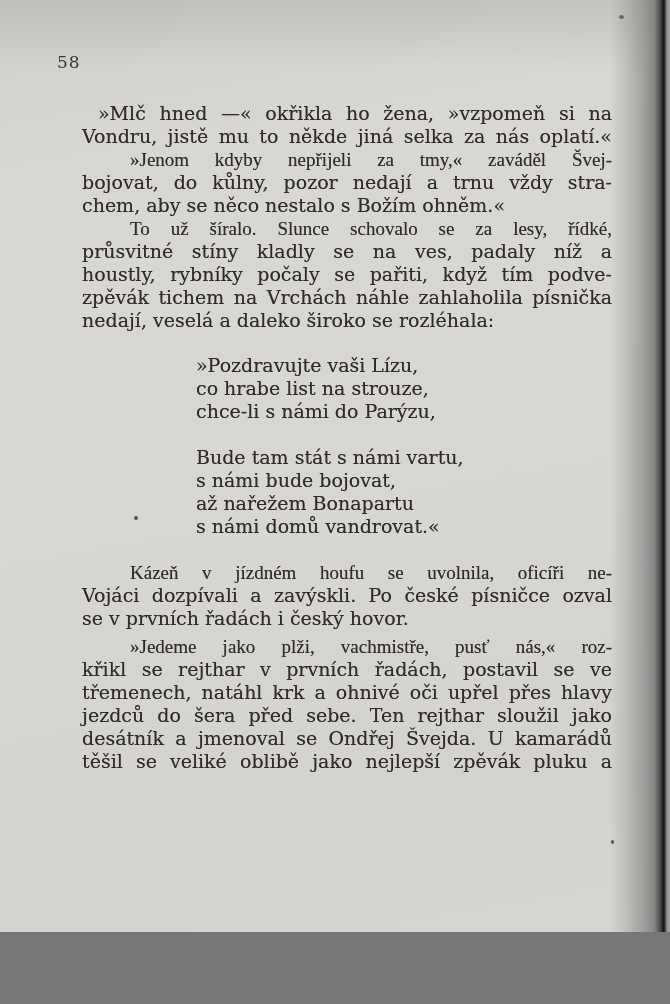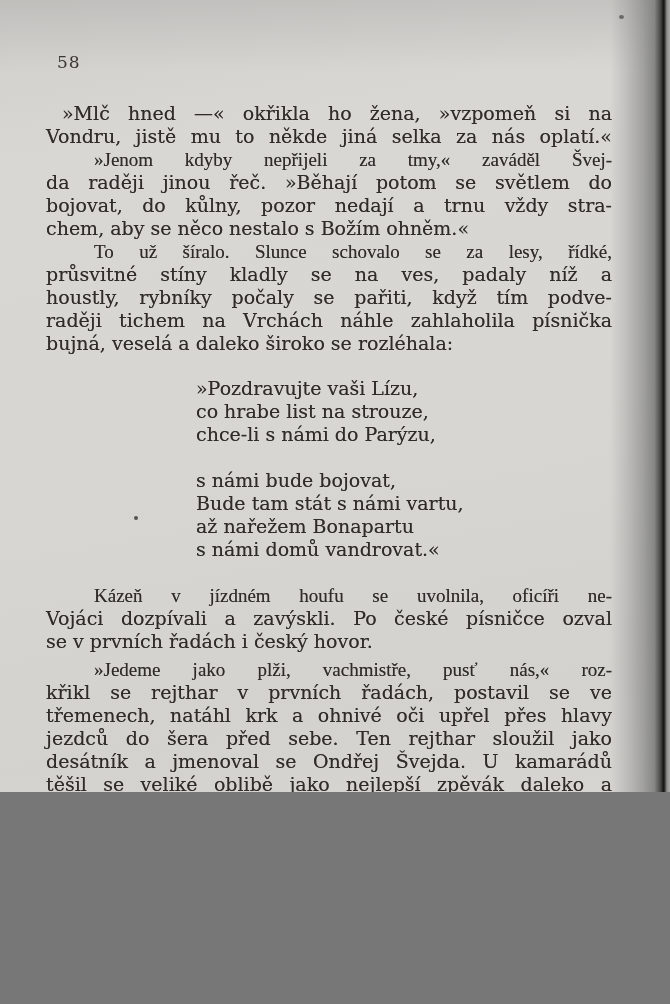--- a/index.html
+++ b/index.html
@@ -4,21 +4,21 @@
 <style>
   html, body {
     margin: 0;
     padding: 0;
     background: #777;
     font-family: "DejaVu Serif", "Liberation Serif", serif;
   }
   #page {
     position: relative;
     width: 670px;
-    height: 792px;
+    height: 932px;
     overflow: hidden;
     background:
       linear-gradient(170deg, #cfcecb 0%, #d8d7d4 18%, #d7d6d3 55%, #d3d2cf 85%, #d6d5d2 100%);
   }
   
   #top-shade {
     position: absolute; left: 0; top: 0; right: 0; height: 70px;
     background: linear-gradient(to bottom, rgba(120,120,118,0.18), rgba(120,120,118,0));
     pointer-events: none;
   }
@@ -53,20 +53,21 @@
     font-size: 19px;
     line-height: 23px;
     text-shadow: 0 0 0.5px rgba(46,43,40,0.55);
   }
   .line {
     white-space: normal;
   }
   .j {
     text-align: justify;
     text-align-last: justify;
+    margin-left: 36px;
   }
   .last {
     text-align-last: left;
   }
   .ind-sm { padding-left: 16px; }
   .ind    { padding-left: 48px; font-family: Liberation Serif, serif; }
   .verse  { margin-left: 150px; }
   .gap-lg { margin-top: 22px; }
   .gap    { margin-top: 23px; }
   .gap-sm { margin-top: 5px; }
@@ -98,59 +99,58 @@
 
   <div id="text-block">
 
     <div class="para">
       <div class="line j ind-sm">»Mlč hned —« okřikla ho žena, »vzpomeň si na</div>
       <div class="line j">Vondru, jistě mu to někde jiná selka za nás oplatí.«</div>
     </div>
 
     <div class="para">
       <div class="line j ind">»Jenom kdyby nepřijeli za tmy,« zaváděl Švej-</div>
-      <div class="line j">da raději jinou řeč. »Běhají potom se světlem do</div>
       <div class="line j">bojovat, do kůlny, pozor nedají a trnu vždy stra-</div>
       <div class="line j last">chem, aby se něco nestalo s Božím ohněm.«</div>
     </div>
 
     <div class="para">
       <div class="line j ind">To už šíralo. Slunce schovalo se za lesy, řídké,</div>
       <div class="line j">průsvitné stíny kladly se na ves, padaly níž a</div>
       <div class="line j">houstly, rybníky počaly se pařiti, když tím podve-</div>
-      <div class="line j">raději tichem na Vrchách náhle zahlaholila písnička</div>
-      <div class="line j last">bujná, veselá a daleko široko se rozléhala:</div>
+      <div class="line j">zpěvák tichem na Vrchách náhle zahlaholila písnička</div>
+      <div class="line j last">nedají, veselá a daleko široko se rozléhala:</div>
     </div>
 
     <div class="para verse gap-lg">
       <div class="line">»Pozdravujte vaši Lízu,</div>
       <div class="line">co hrabe list na strouze,</div>
       <div class="line">chce-li s námi do Parýzu,</div>
     </div>
 
     <div class="para verse gap">
+      <div class="line">Bude tam stát s námi vartu,</div>
       <div class="line">s námi bude bojovat,</div>
-      <div class="line">Bude tam stát s námi vartu,</div>
       <div class="line">až nařežem Bonapartu</div>
       <div class="line">s námi domů vandrovat.«</div>
     </div>
 
     <div class="para gap">
       <div class="line j ind">Kázeň v jízdném houfu se uvolnila, oficíři ne-</div>
       <div class="line j">Vojáci dozpívali a zavýskli. Po české písničce ozval</div>
       <div class="line j last">se v prvních řadách i český hovor.</div>
     </div>
 
     <div class="para gap-sm">
       <div class="line j ind">»Jedeme jako plži, vachmistře, pusť nás,« roz-</div>
       <div class="line j">křikl se rejthar v prvních řadách, postavil se ve</div>
       <div class="line j">třemenech, natáhl krk a ohnivé oči upřel přes hlavy</div>
       <div class="line j">jezdců do šera před sebe. Ten rejthar sloužil jako</div>
       <div class="line j">desátník a jmenoval se Ondřej Švejda. U kamarádů</div>
-      <div class="line j">těšil se veliké oblibě jako nejlepší zpěvák daleko a</div>
+      <div class="line j">těšil se veliké oblibě jako nejlepší zpěvák pluku a</div>
     </div>
 
   </div>
 
   <div class="speck" id="speck-1"></div>
   <div class="speck" id="speck-2"></div>
   <div class="speck" id="speck-3"></div>
   <div id="smudge-1"></div>
 </div>
 

